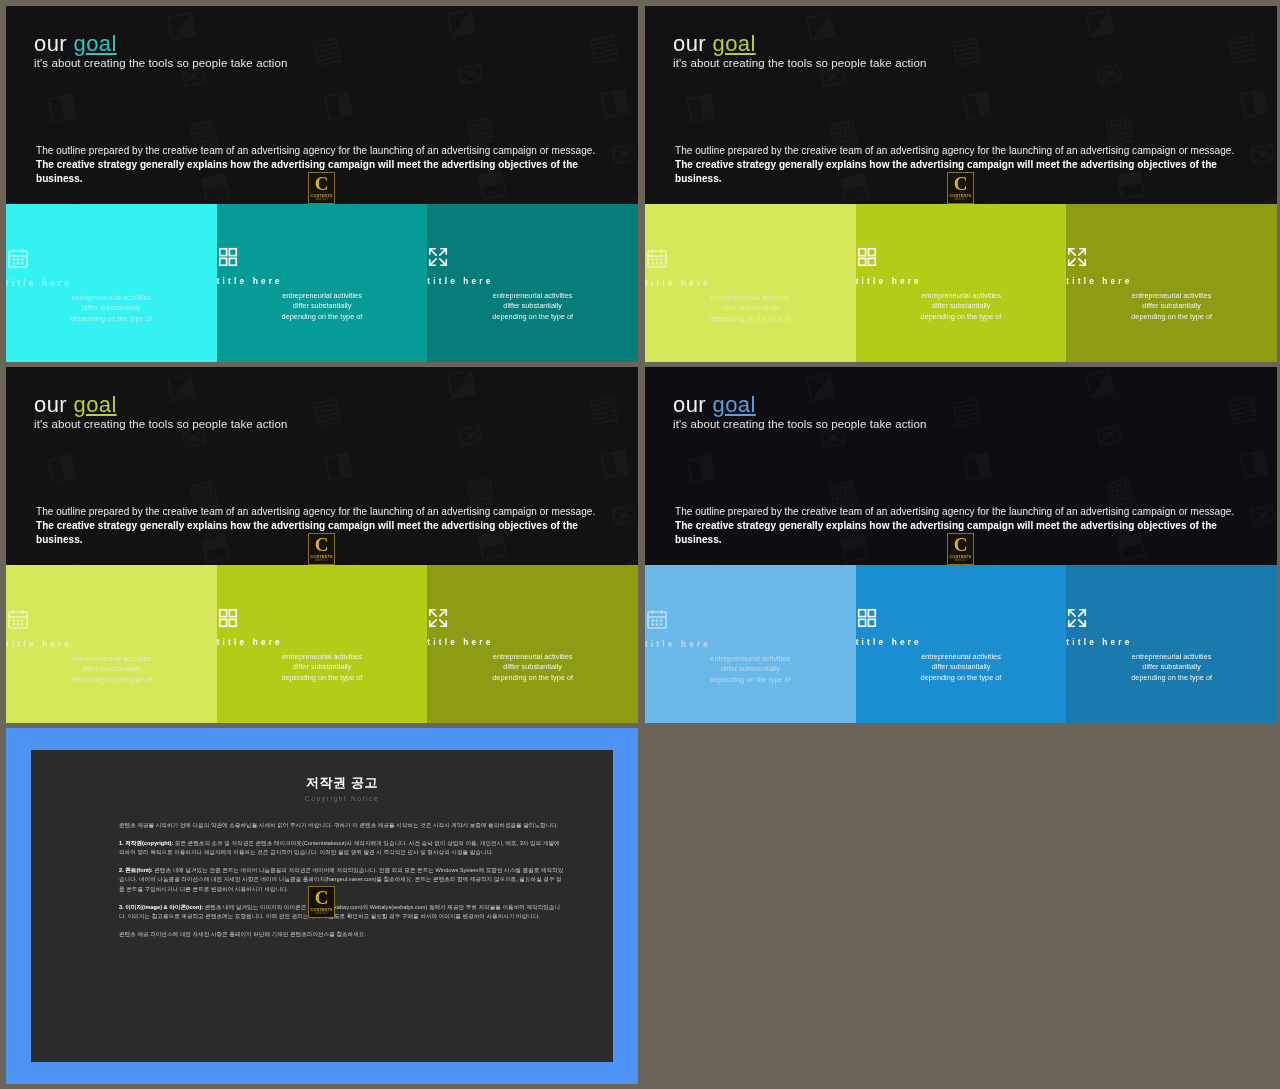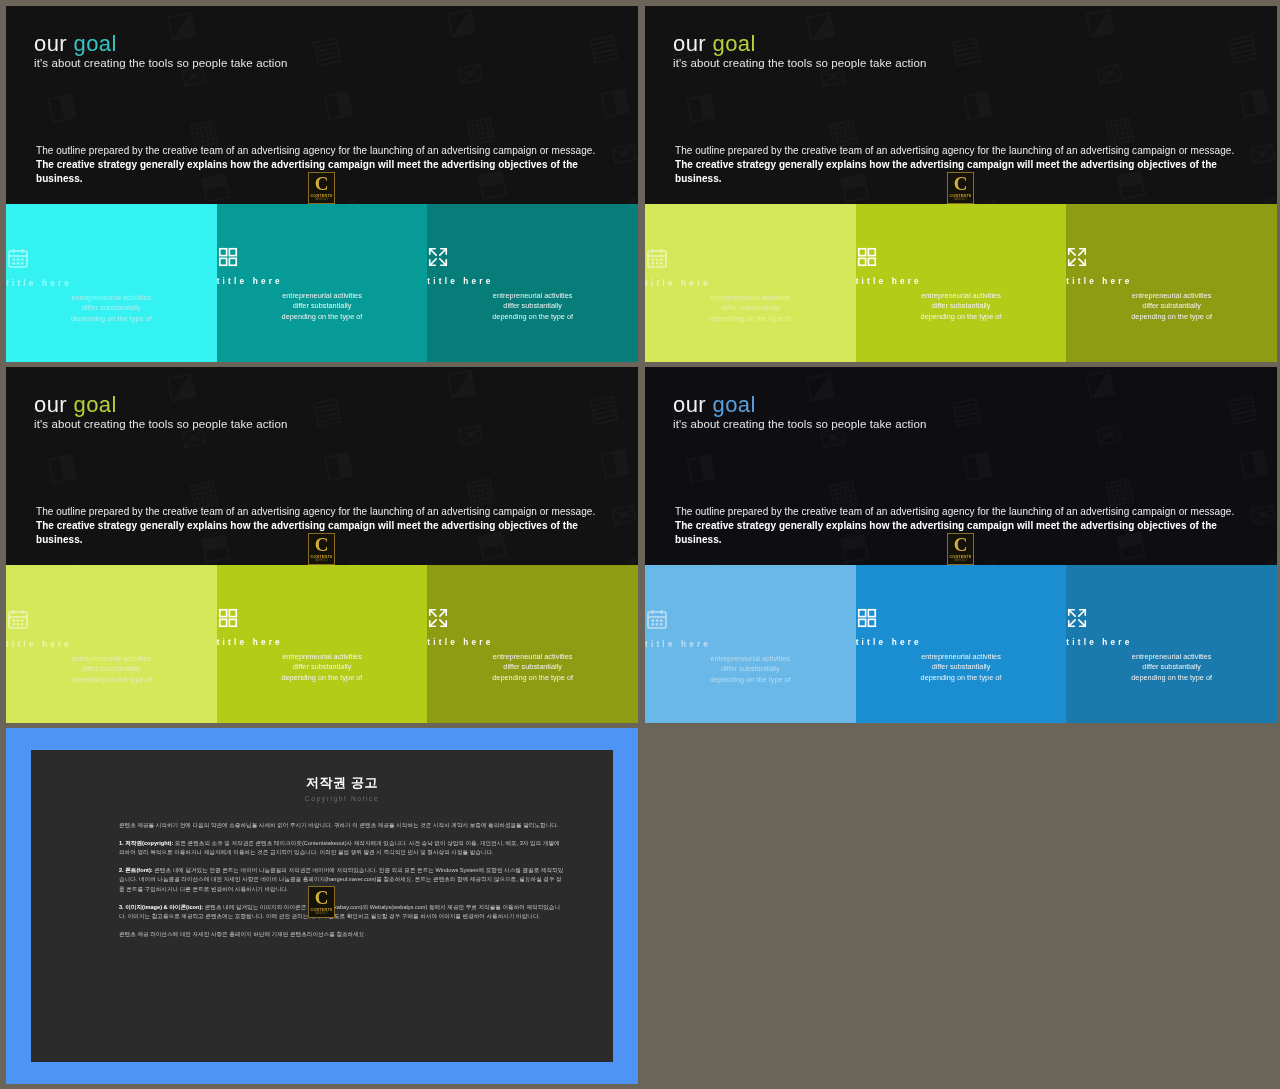--- a/index.html
+++ b/index.html
@@ -34,21 +34,21 @@
     transform-origin:center;
     white-space:normal;
   }
 
   
   .hdr{position:absolute;z-index:3;}
   .hdr .h1{
     font-size:22px;font-weight:400;color:#f2f2f2;
     letter-spacing:.4px;line-height:1.05;white-space:nowrap;
   }
-  .hdr .h1 .accent{font-weight:400;}
+  .hdr .h1 .accent{font-weight:400;text-decoration:underline;}
   .hdr .h2{
     font-size:11.5px;color:#e6e6e6;margin-top:2px;
     letter-spacing:.1px;white-space:nowrap;font-weight:400;
   }
 
   .bodytext{
     position:absolute;z-index:3;
     font-size:10px;line-height:1.42;color:#ededed;
     letter-spacing:.05px;
   }

